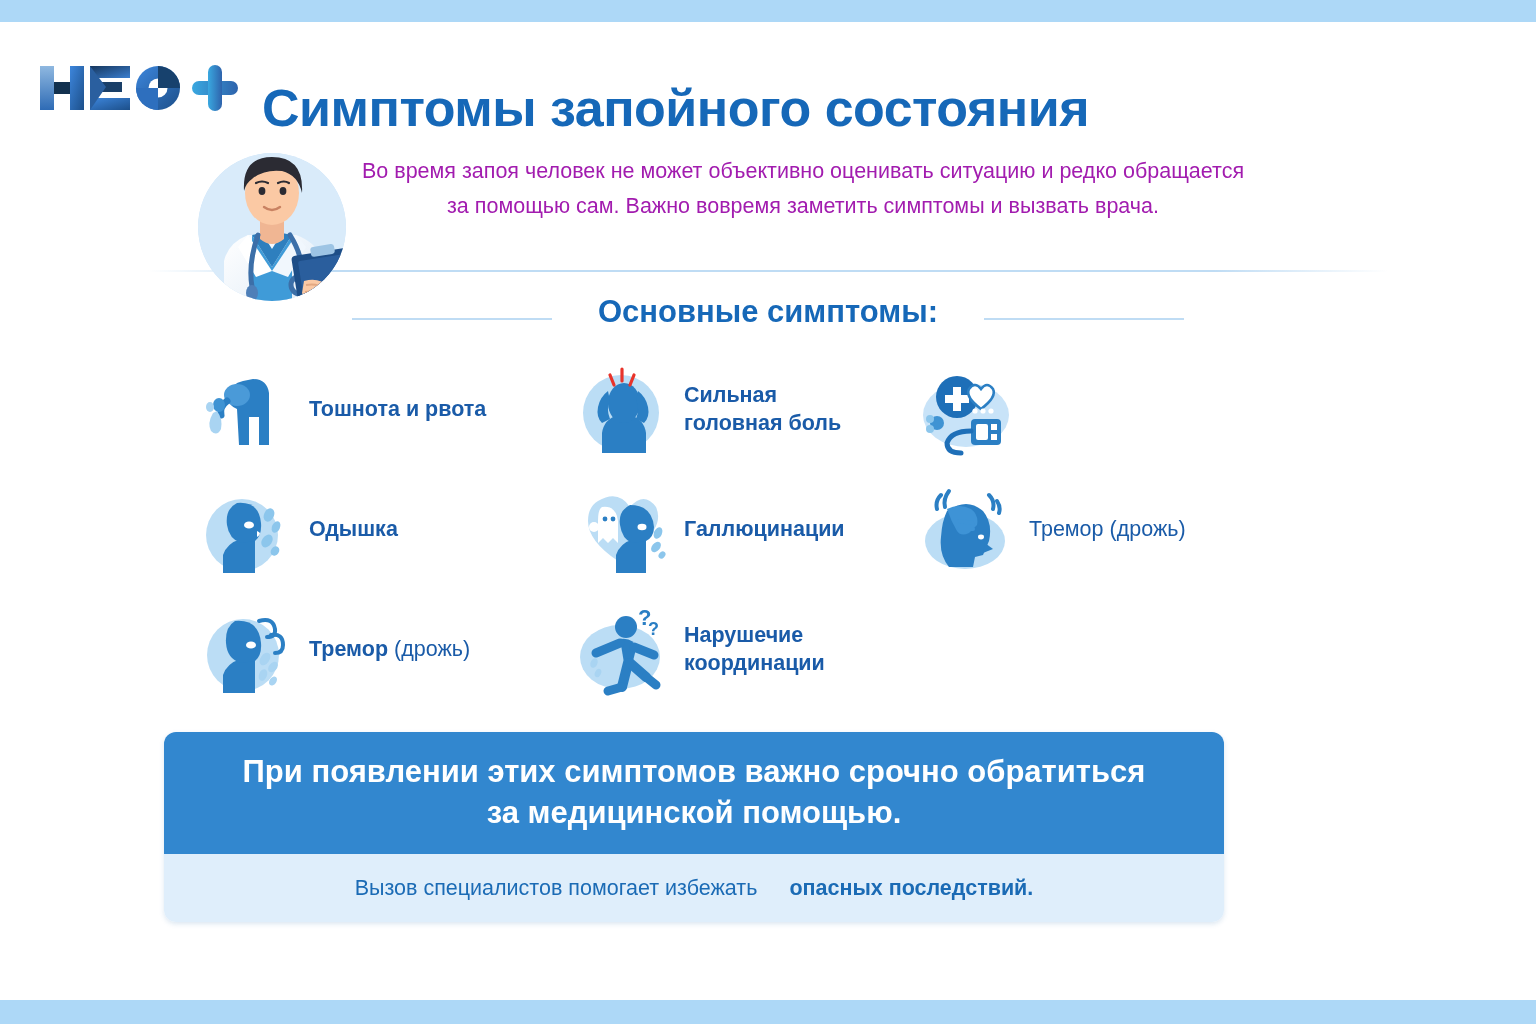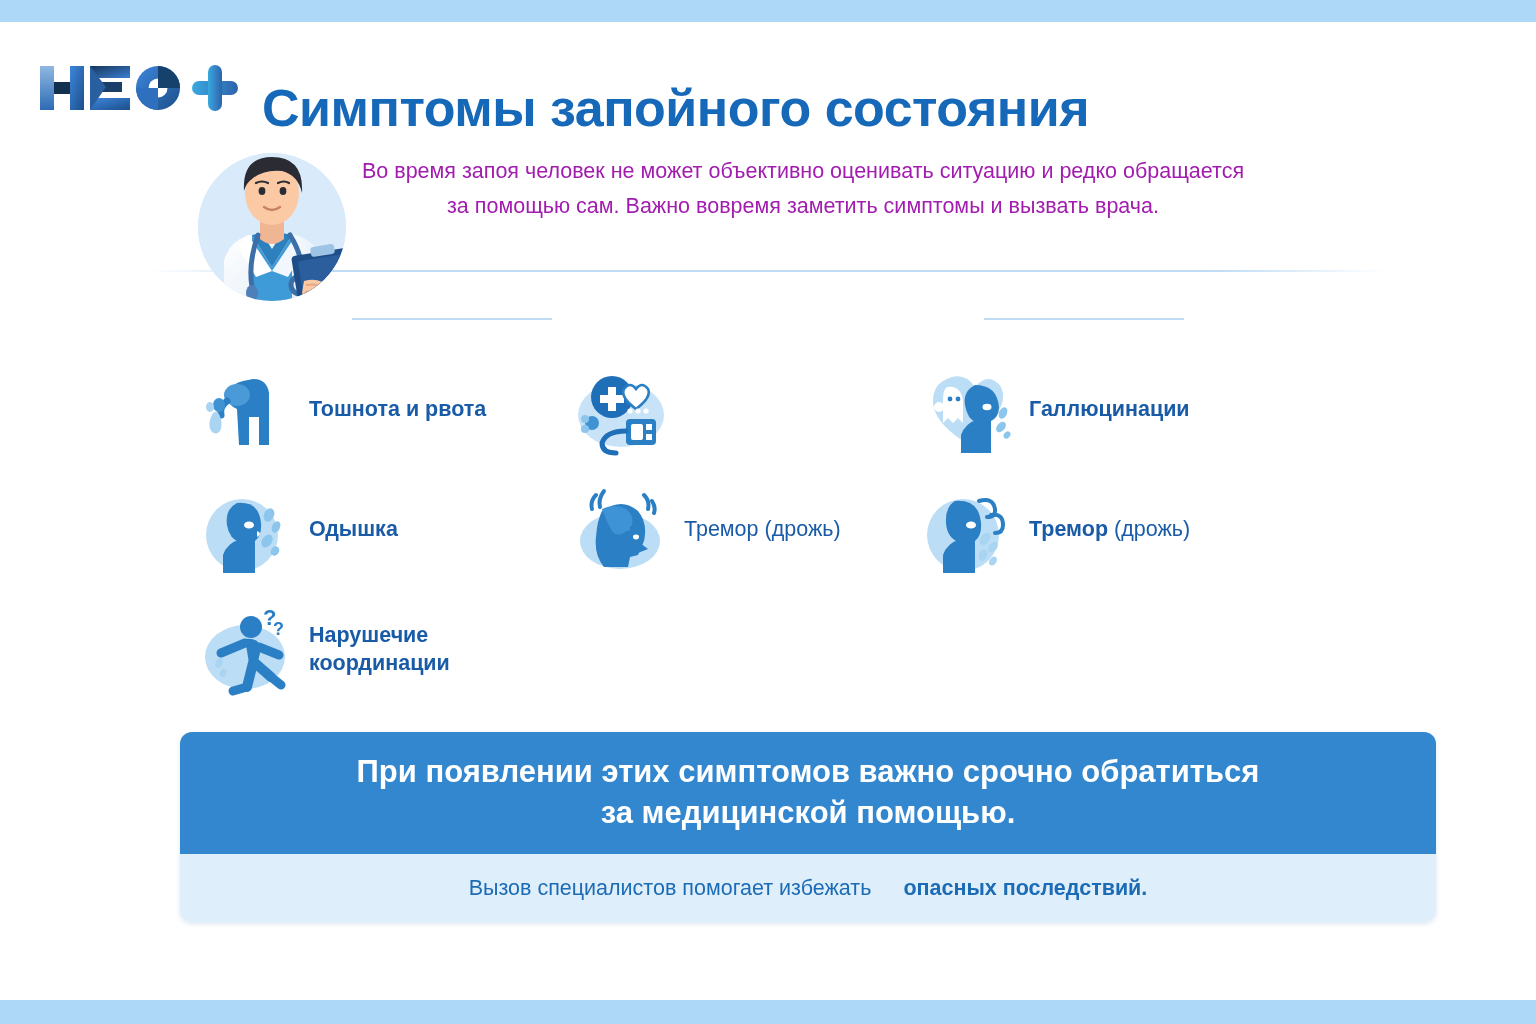--- a/index.html
+++ b/index.html
@@ -54,21 +54,21 @@
     grid-auto-rows:120px; align-items:center;
   }
   .cell { display:flex; align-items:center; gap:14px; }
   .ico { width:98px; height:98px; flex:0 0 98px; position:relative; }
   .ico svg { display:block; width:98px; height:98px; }
   .lbl { color:#1A5BA8; font-size:21.5px; line-height:1.28; font-weight:bold; }
   .lbl .reg { font-weight:normal;margin-top:16px; }
 
   
   .banner {
-    position:absolute; left:180px; top:710px; width:1256px; height:190px;
+    position:absolute; left:164px; top:710px; width:1060px; height:190px;
     border-radius:12px; overflow:hidden;
     box-shadow:0 2px 5px rgba(60,120,180,.18);
   }
   .banner-main {
     height:122px; background:#3287CF; color:#ffffff;
     display:flex; flex-direction:column; align-items:center; justify-content:center;
     font-size:31px; font-weight:bold; line-height:1.32; text-align:center;
   }
   .banner-foot {
     height:68px; background:#DFEEFB; color:#1B6BB5;
@@ -185,39 +185,60 @@
     </svg>
   </div>
 
   <div class="intro-text">
     <span>Во время запоя человек не может объективно оценивать ситуацию и редко обращается</span>
     <span class="l2">за помощью сам. Важно вовремя заметить симптомы и вызвать врача.</span>
   </div>
 
   <div class="sec">
     <div class="sec-rule left"></div>
+    <div class="sec-title">Основные симптомы:</div>
     <div class="sec-rule right"></div>
   </div>
 
   <div class="grid">
 
     <div class="cell">
       <div class="ico">
         <svg viewBox="0 0 98 98">
           <path d="M56 18 Q70 18 72 32 L72 84 L62 84 L62 56 L52 56 L52 84 L42 84 L40 48 Q30 44 32 34 Q34 22 46 20 Z" fill="#2B7FC4"></path>
           <ellipse cx="40" cy="34" rx="13" ry="11" fill="#4A9AD8"></ellipse>
           <path d="M30 40 Q22 46 24 54" stroke="#2B7FC4" stroke-width="7" fill="none" stroke-linecap="round"></path>
           <ellipse cx="22" cy="44" rx="6" ry="7" fill="#3F93D3"></ellipse>
           <path d="M16 52 Q10 62 14 70 Q20 76 24 68 Q26 58 20 50 Z" fill="#A9D4F2"></path>
           <ellipse cx="13" cy="46" rx="4" ry="5" fill="#A9D4F2"></ellipse>
         </svg>
       </div>
       <div class="lbl">Тошнота и рвота</div>
     </div>
 
+    <div class="cell">
+      <div class="ico">
+        <svg viewBox="0 0 98 98">
+          <circle cx="49" cy="52" r="38" fill="#BBDDF5"></circle>
+          <path d="M30 92 L30 72 Q32 58 46 54 L58 54 Q72 58 74 72 L74 92 Z" fill="#2B7FC4"></path>
+          <ellipse cx="52" cy="42" rx="16" ry="20" fill="#2B7FC4"></ellipse>
+          <path d="M36 30 Q28 36 26 46 Q24 56 30 62 L38 58 Q34 48 38 40 Z" fill="#2B7FC4"></path>
+          <path d="M66 30 Q74 36 76 46 Q78 56 72 62 L64 58 Q68 48 64 40 Z" fill="#2B7FC4"></path>
+          <g stroke="#E8332A" stroke-width="3.2" stroke-linecap="round">
+            <line x1="38" y1="14" x2="42" y2="24"></line>
+            <line x1="50" y1="8" x2="50" y2="20"></line>
+            <line x1="62" y1="14" x2="58" y2="24"></line>
+          </g>
+        </svg>
+      </div>
+      <div class="lbl">
+        <span>Сильная</span><br>
+        <span>головная боль</span>
+      </div>
+    </div>
 
     <div class="cell">
       <div class="ico">
         <svg viewBox="0 0 98 98">
           <ellipse cx="49" cy="54" rx="43" ry="32" fill="#C8E3F8"></ellipse>
           <circle cx="40" cy="36" r="21" fill="#1E6FB8"></circle>
           <path d="M36 26 h8 v8 h8 v8 h-8 v8 h-8 v-8 h-8 v-8 h8 z" fill="#ffffff"></path>
           <path d="M64 28 q6 -8 12 0 q4 8 -12 20 q-16 -12 -12 -20 q6 -8 12 0 z" fill="#ffffff" stroke="#2B7FC4" stroke-width="2.6"></path>
           <rect x="54" y="58" width="30" height="26" rx="4" fill="#2B7FC4"></rect>
           <rect x="59" y="63" width="12" height="16" rx="2" fill="#ffffff"></rect>
@@ -230,55 +251,55 @@
           <circle cx="58" cy="50" r="2.6" fill="#ffffff"></circle>
           <circle cx="66" cy="50" r="2.6" fill="#ffffff"></circle>
           <circle cx="74" cy="50" r="2.6" fill="#ffffff"></circle>
         </svg>
       </div>
     </div>
 
     <div class="cell">
       <div class="ico">
         <svg viewBox="0 0 98 98">
+          <circle cx="45" cy="54" r="36" fill="#BBDDF5"></circle>
+          <path d="M26 92 L26 74 Q30 62 44 58 L58 58 L58 92 Z" fill="#2B7FC4"></path>
+          <path d="M40 22 Q62 20 64 42 Q65 54 58 60 L44 62 Q32 58 30 44 Q28 28 40 22 Z" fill="#2B7FC4"></path>
+          <ellipse cx="52" cy="44" rx="5" ry="3.6" fill="#ffffff"></ellipse>
+          <path d="M60 50 Q66 52 60 56" fill="#ffffff"></path>
+          <g fill="#8CC6EC">
+            <ellipse cx="72" cy="34" rx="5" ry="7" transform="rotate(25 72 34)"></ellipse>
+            <ellipse cx="79" cy="46" rx="4" ry="6" transform="rotate(25 79 46)"></ellipse>
+            <ellipse cx="70" cy="60" rx="5" ry="7" transform="rotate(35 70 60)"></ellipse>
+            <ellipse cx="78" cy="70" rx="4" ry="5" transform="rotate(35 78 70)"></ellipse>
+          </g>
+        </svg>
+      </div>
+      <div class="lbl">Одышка</div>
+    </div>
+
+    <div class="cell">
+      <div class="ico">
+        <svg viewBox="0 0 98 98">
           <path d="M26 20 Q46 8 58 26 Q72 10 84 26 Q92 44 70 62 L46 80 Q16 60 16 40 Q16 26 26 20 Z" fill="#BBDDF5"></path>
           <path d="M30 26 Q44 24 46 40 L46 62 L41 57 L36 62 L31 57 L26 62 L26 40 Q26 28 30 26 Z" fill="#ffffff"></path>
           <circle cx="33" cy="38" r="2.4" fill="#2B7FC4"></circle>
           <circle cx="41" cy="38" r="2.4" fill="#2B7FC4"></circle>
           <circle cx="22" cy="46" r="5" fill="#ffffff"></circle>
           <path d="M44 92 L44 74 Q48 62 62 58 L74 58 L74 92 Z" fill="#2B7FC4"></path>
           <path d="M58 24 Q80 24 82 46 Q82 56 74 60 L60 62 Q50 58 48 44 Q46 30 58 24 Z" fill="#2B7FC4"></path>
           <ellipse cx="70" cy="46" rx="4.5" ry="3.2" fill="#ffffff"></ellipse>
           <g fill="#8CC6EC">
             <ellipse cx="86" cy="52" rx="4" ry="6" transform="rotate(25 86 52)"></ellipse>
             <ellipse cx="84" cy="66" rx="4" ry="6" transform="rotate(40 84 66)"></ellipse>
             <ellipse cx="90" cy="74" rx="3" ry="4" transform="rotate(40 90 74)"></ellipse>
           </g>
         </svg>
       </div>
       <div class="lbl">Галлюцинации</div>
-    </div>
-
-    <div class="cell">
-      <div class="ico">
-        <svg viewBox="0 0 98 98">
-          <circle cx="45" cy="54" r="36" fill="#BBDDF5"></circle>
-          <path d="M26 92 L26 74 Q30 62 44 58 L58 58 L58 92 Z" fill="#2B7FC4"></path>
-          <path d="M40 22 Q62 20 64 42 Q65 54 58 60 L44 62 Q32 58 30 44 Q28 28 40 22 Z" fill="#2B7FC4"></path>
-          <ellipse cx="52" cy="44" rx="5" ry="3.6" fill="#ffffff"></ellipse>
-          <path d="M60 50 Q66 52 60 56" fill="#ffffff"></path>
-          <g fill="#8CC6EC">
-            <ellipse cx="72" cy="34" rx="5" ry="7" transform="rotate(25 72 34)"></ellipse>
-            <ellipse cx="79" cy="46" rx="4" ry="6" transform="rotate(25 79 46)"></ellipse>
-            <ellipse cx="70" cy="60" rx="5" ry="7" transform="rotate(35 70 60)"></ellipse>
-            <ellipse cx="78" cy="70" rx="4" ry="5" transform="rotate(35 78 70)"></ellipse>
-          </g>
-        </svg>
-      </div>
-      <div class="lbl">Одышка</div>
     </div>
 
     <div class="cell">
       <div class="ico">
         <svg viewBox="0 0 98 98">
           <ellipse cx="48" cy="60" rx="40" ry="28" fill="#BBDDF5"></ellipse>
           <path d="M30 30 Q50 16 66 30 Q76 42 72 60 L66 74 L58 76 L56 86 L32 86 Q22 74 24 56 Q25 40 30 30 Z" fill="#2B7FC4"></path>
           <path d="M68 62 L76 68 L66 72 Z" fill="#2B7FC4"></path>
           <ellipse cx="64" cy="56" rx="3" ry="2.4" fill="#ffffff"></ellipse>
           <path d="M30 28 Q42 22 54 28 Q62 34 60 44 L52 52 Q44 56 40 50 Q34 40 30 28 Z" fill="#3E93D6"></path>

